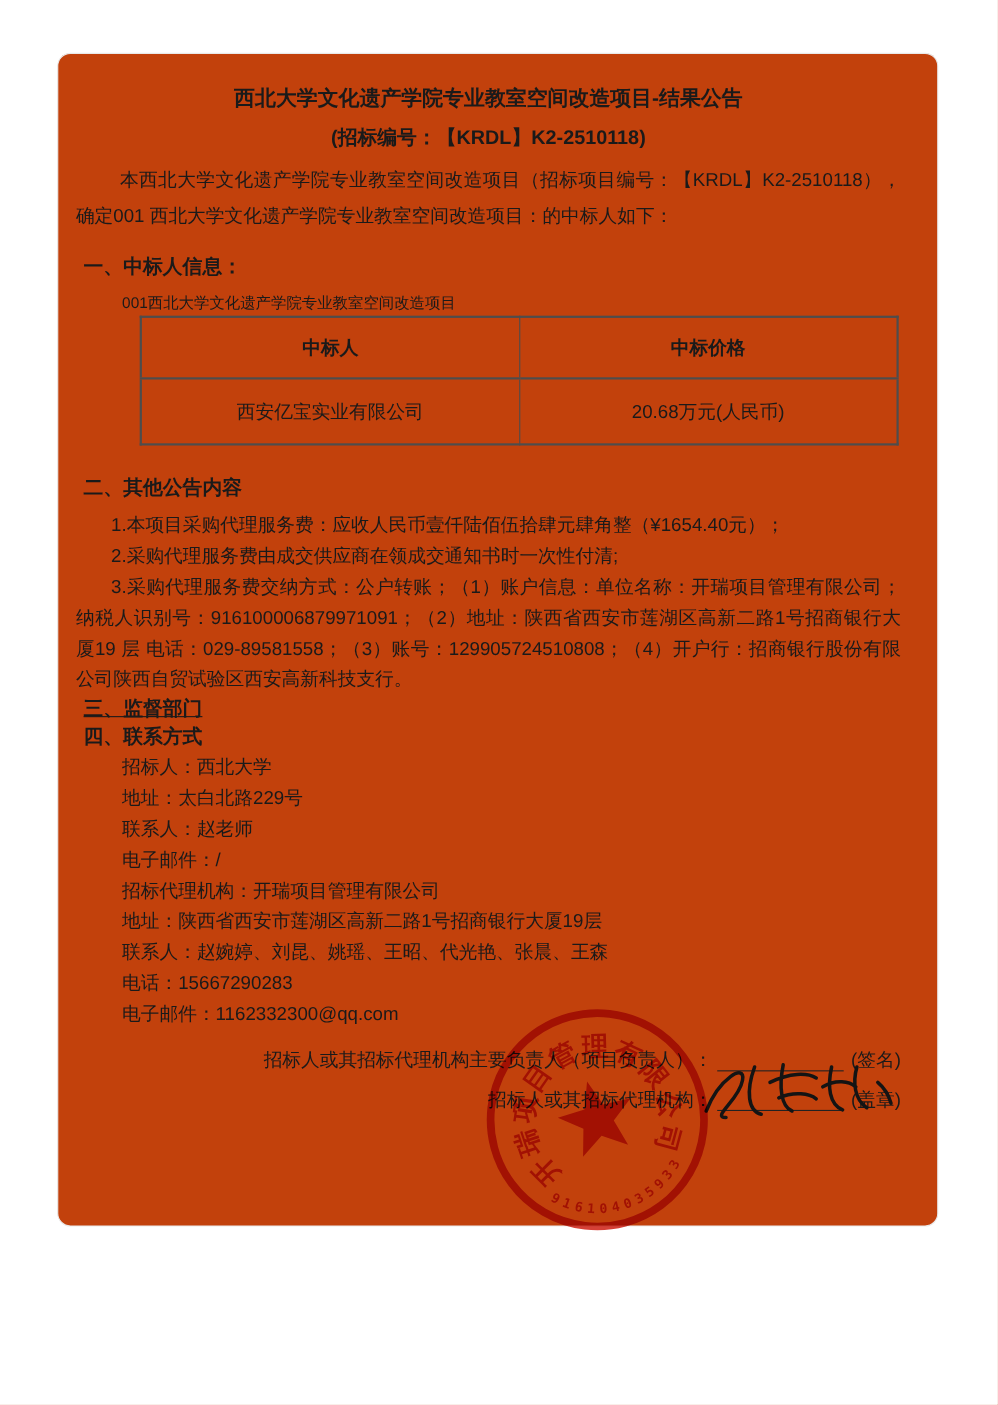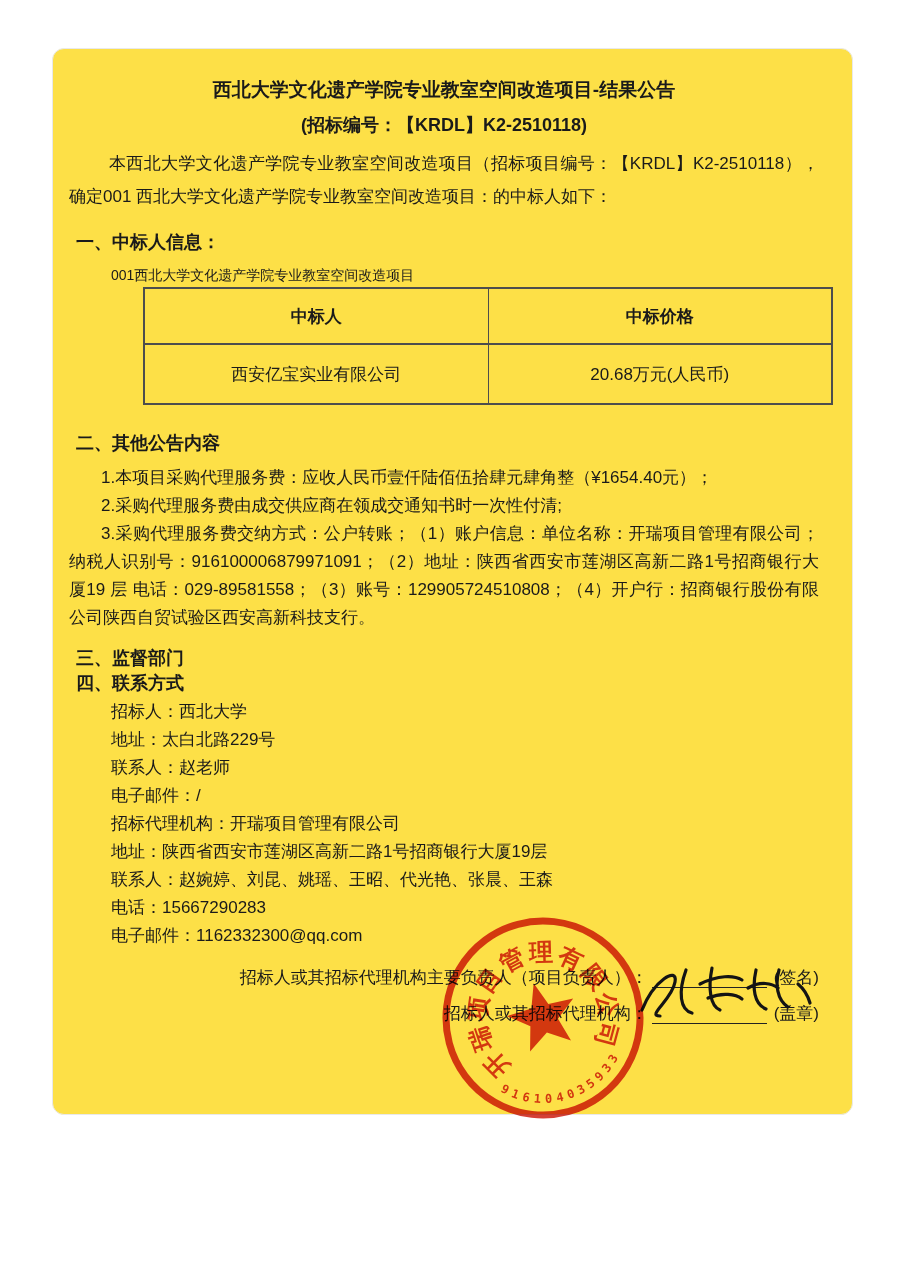--- a/index.html
+++ b/index.html
@@ -3,31 +3,31 @@
 <meta charset="utf-8">
 <style>
   html,body{margin:0;padding:0;}
   body{
     width:907px;height:1277px;position:relative;background:#ffffff;
     font-family:"Liberation Sans","DejaVu Sans",sans-serif;color:#1a1a1a;
     overflow:hidden;
   }
   .card{
     position:absolute;left:52px;top:48px;width:801px;height:1067px;
-    box-sizing:border-box;background:#fde047;border:1px solid #e9e9e9;border-radius:12px;
+    box-sizing:border-box;background:#c2410c;border:1px solid #e9e9e9;border-radius:12px;
     padding:28px 33px 0 16px;
   }
   .doc-title{text-align:center;font-weight:bold;font-size:19px;line-height:26px;}
   .doc-subtitle{text-align:center;font-weight:bold;font-size:18px;line-height:26px;margin-top:9px;}
   .intro{font-size:17px;line-height:33px;text-align:justify;text-indent:40px;margin-top:9px;}
   .section-heading{font-size:18px;font-weight:bold;line-height:25px;margin-left:7px;}
-  .sec1{margin-top:10px;} .sec2{margin-top:26px;} .sec3{margin-top:14px;} .sec4{}
+  .sec1{margin-top:10px;} .sec2{margin-top:26px;} .sec3{text-decoration:underline;} .sec4{}
   .sub-line{margin:8px 0 0 42px;font-size:14px;line-height:24px;}
   .win-table{
-    border-collapse:collapse;margin:0 0 0 74px;width:690px;table-layout:fixed;
+    border-collapse:collapse;margin:0 0 0 58px;width:690px;table-layout:fixed;
     border:2px solid #4d4d4d;
   }
   .win-table th{
     border:1px solid #4d4d4d;border-bottom:2px solid #4d4d4d;height:52px;
     font-size:17px;font-weight:bold;text-align:center;vertical-align:middle;
   }
   .win-table td{
     border:1px solid #4d4d4d;height:56px;font-size:17px;text-align:center;vertical-align:middle;
   }
   .item{font-size:17px;line-height:28px;text-align:justify;text-indent:32px;margin:0;}

